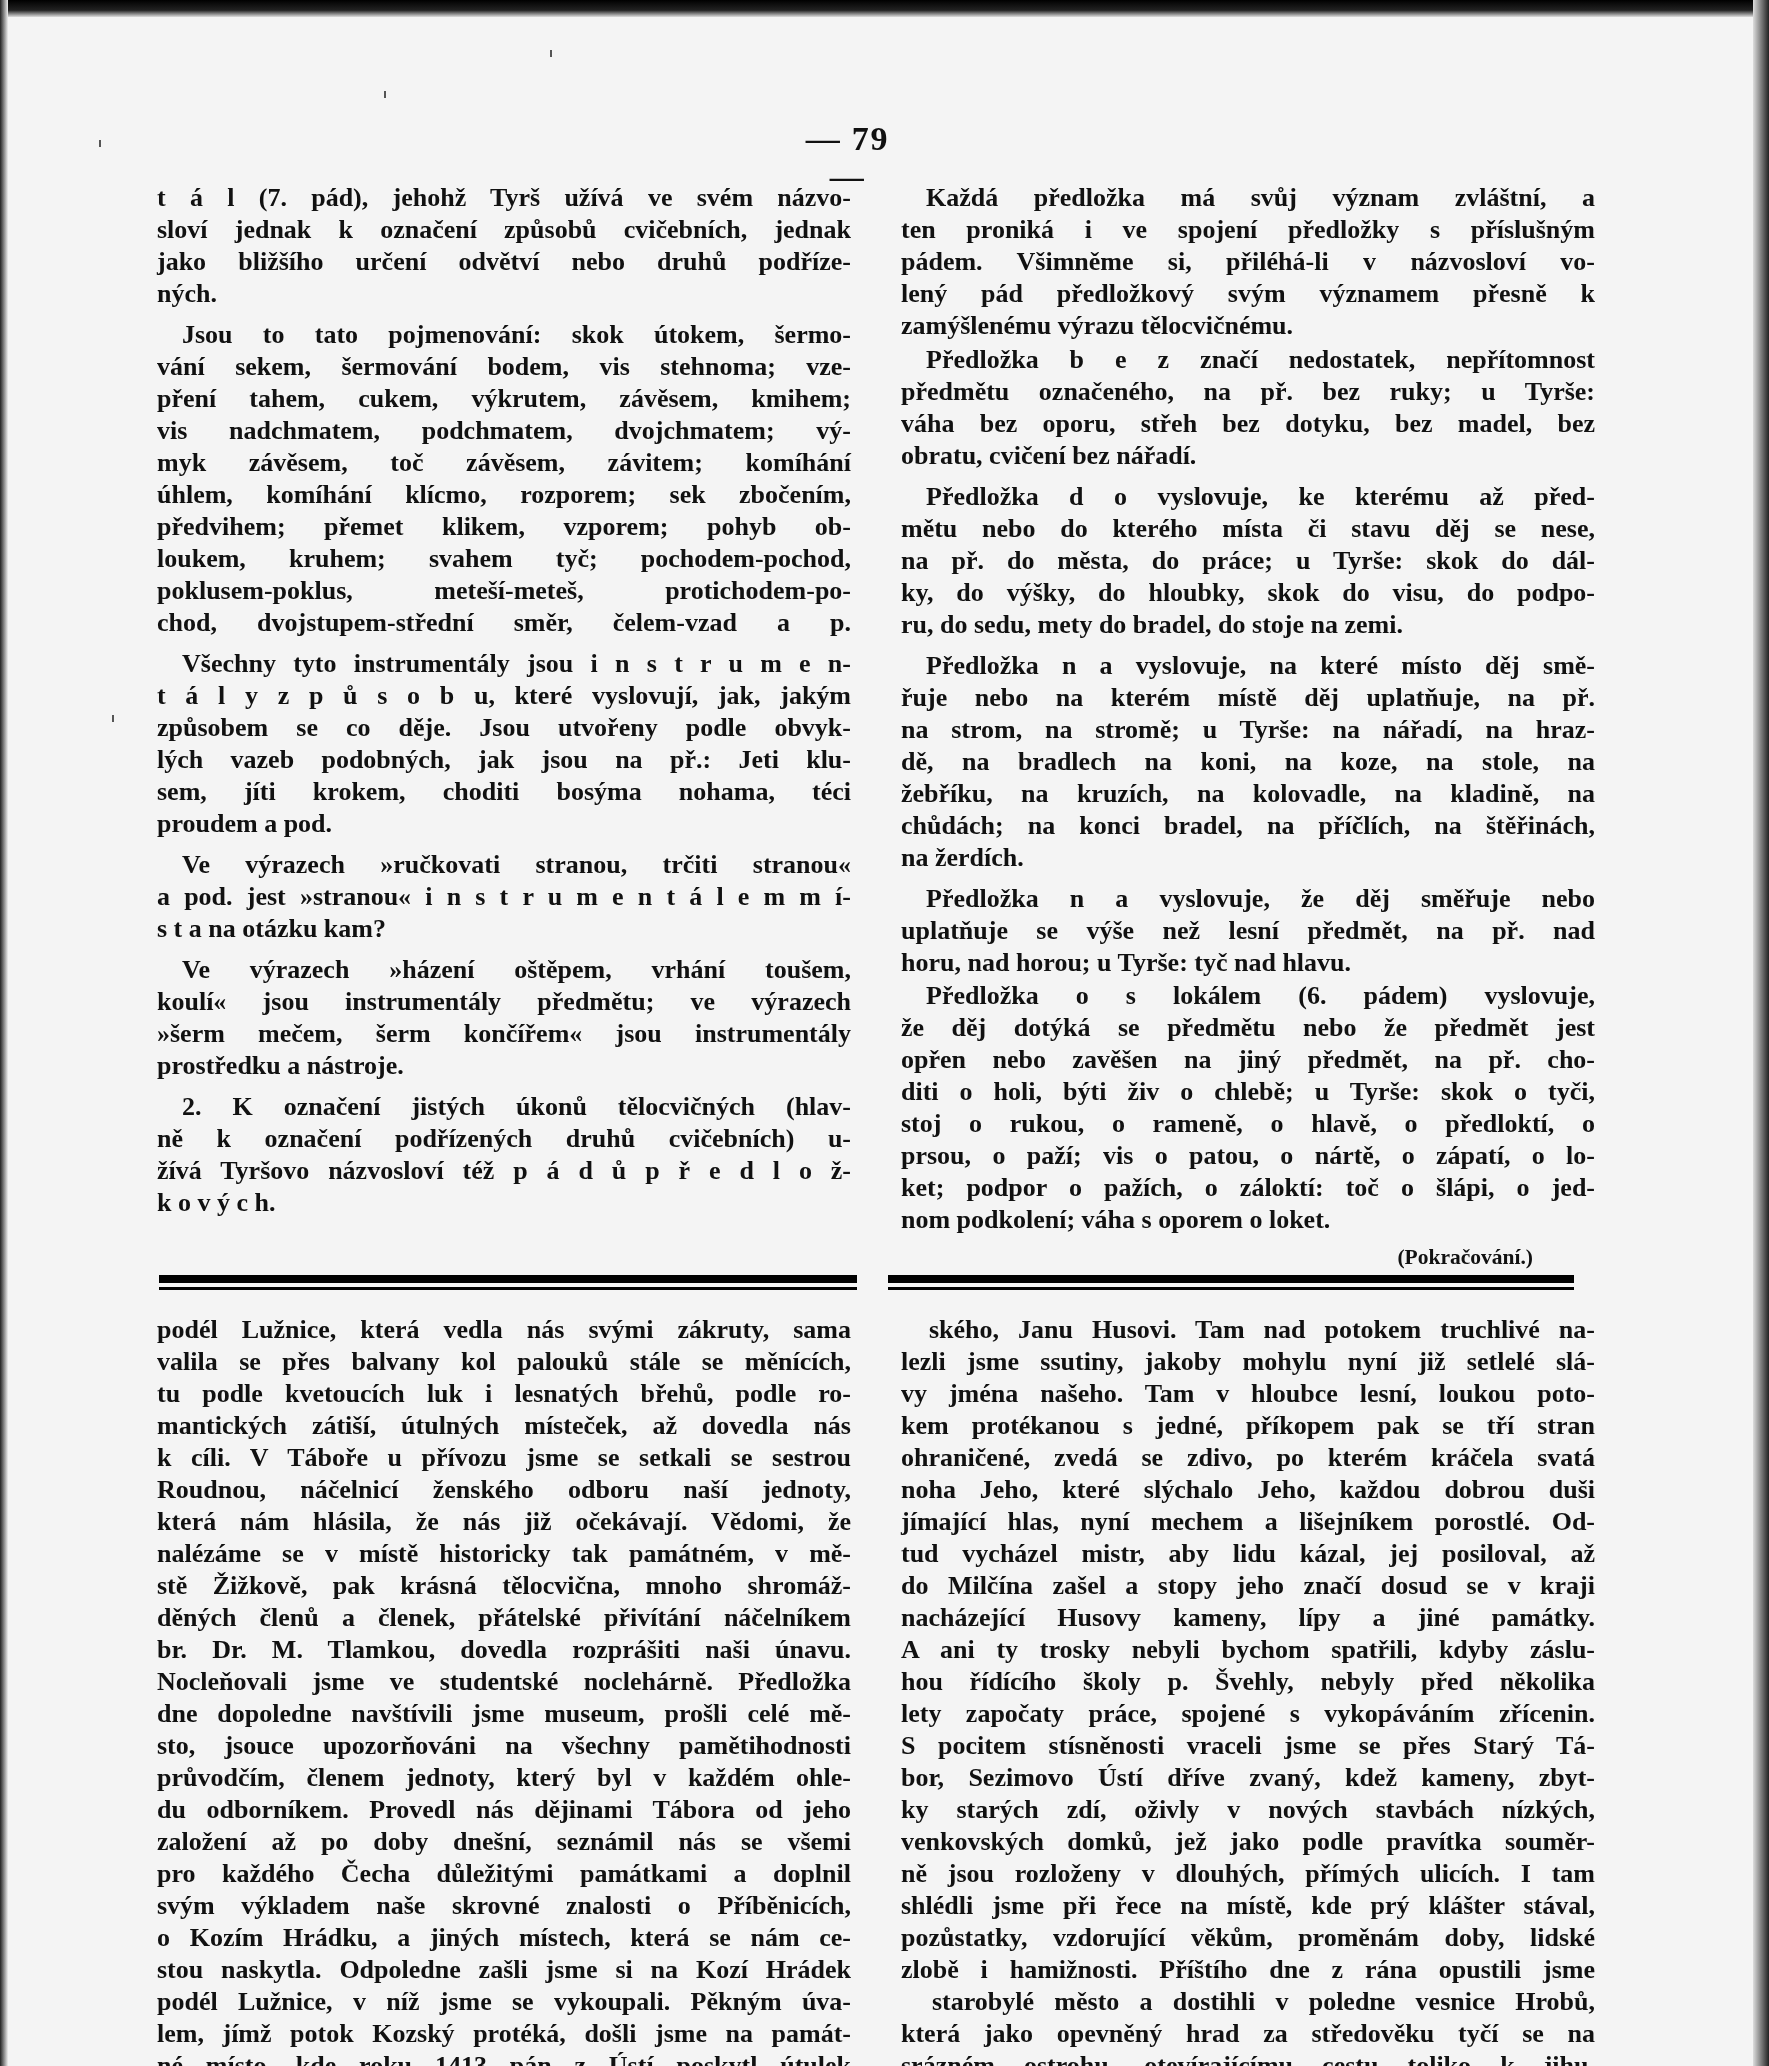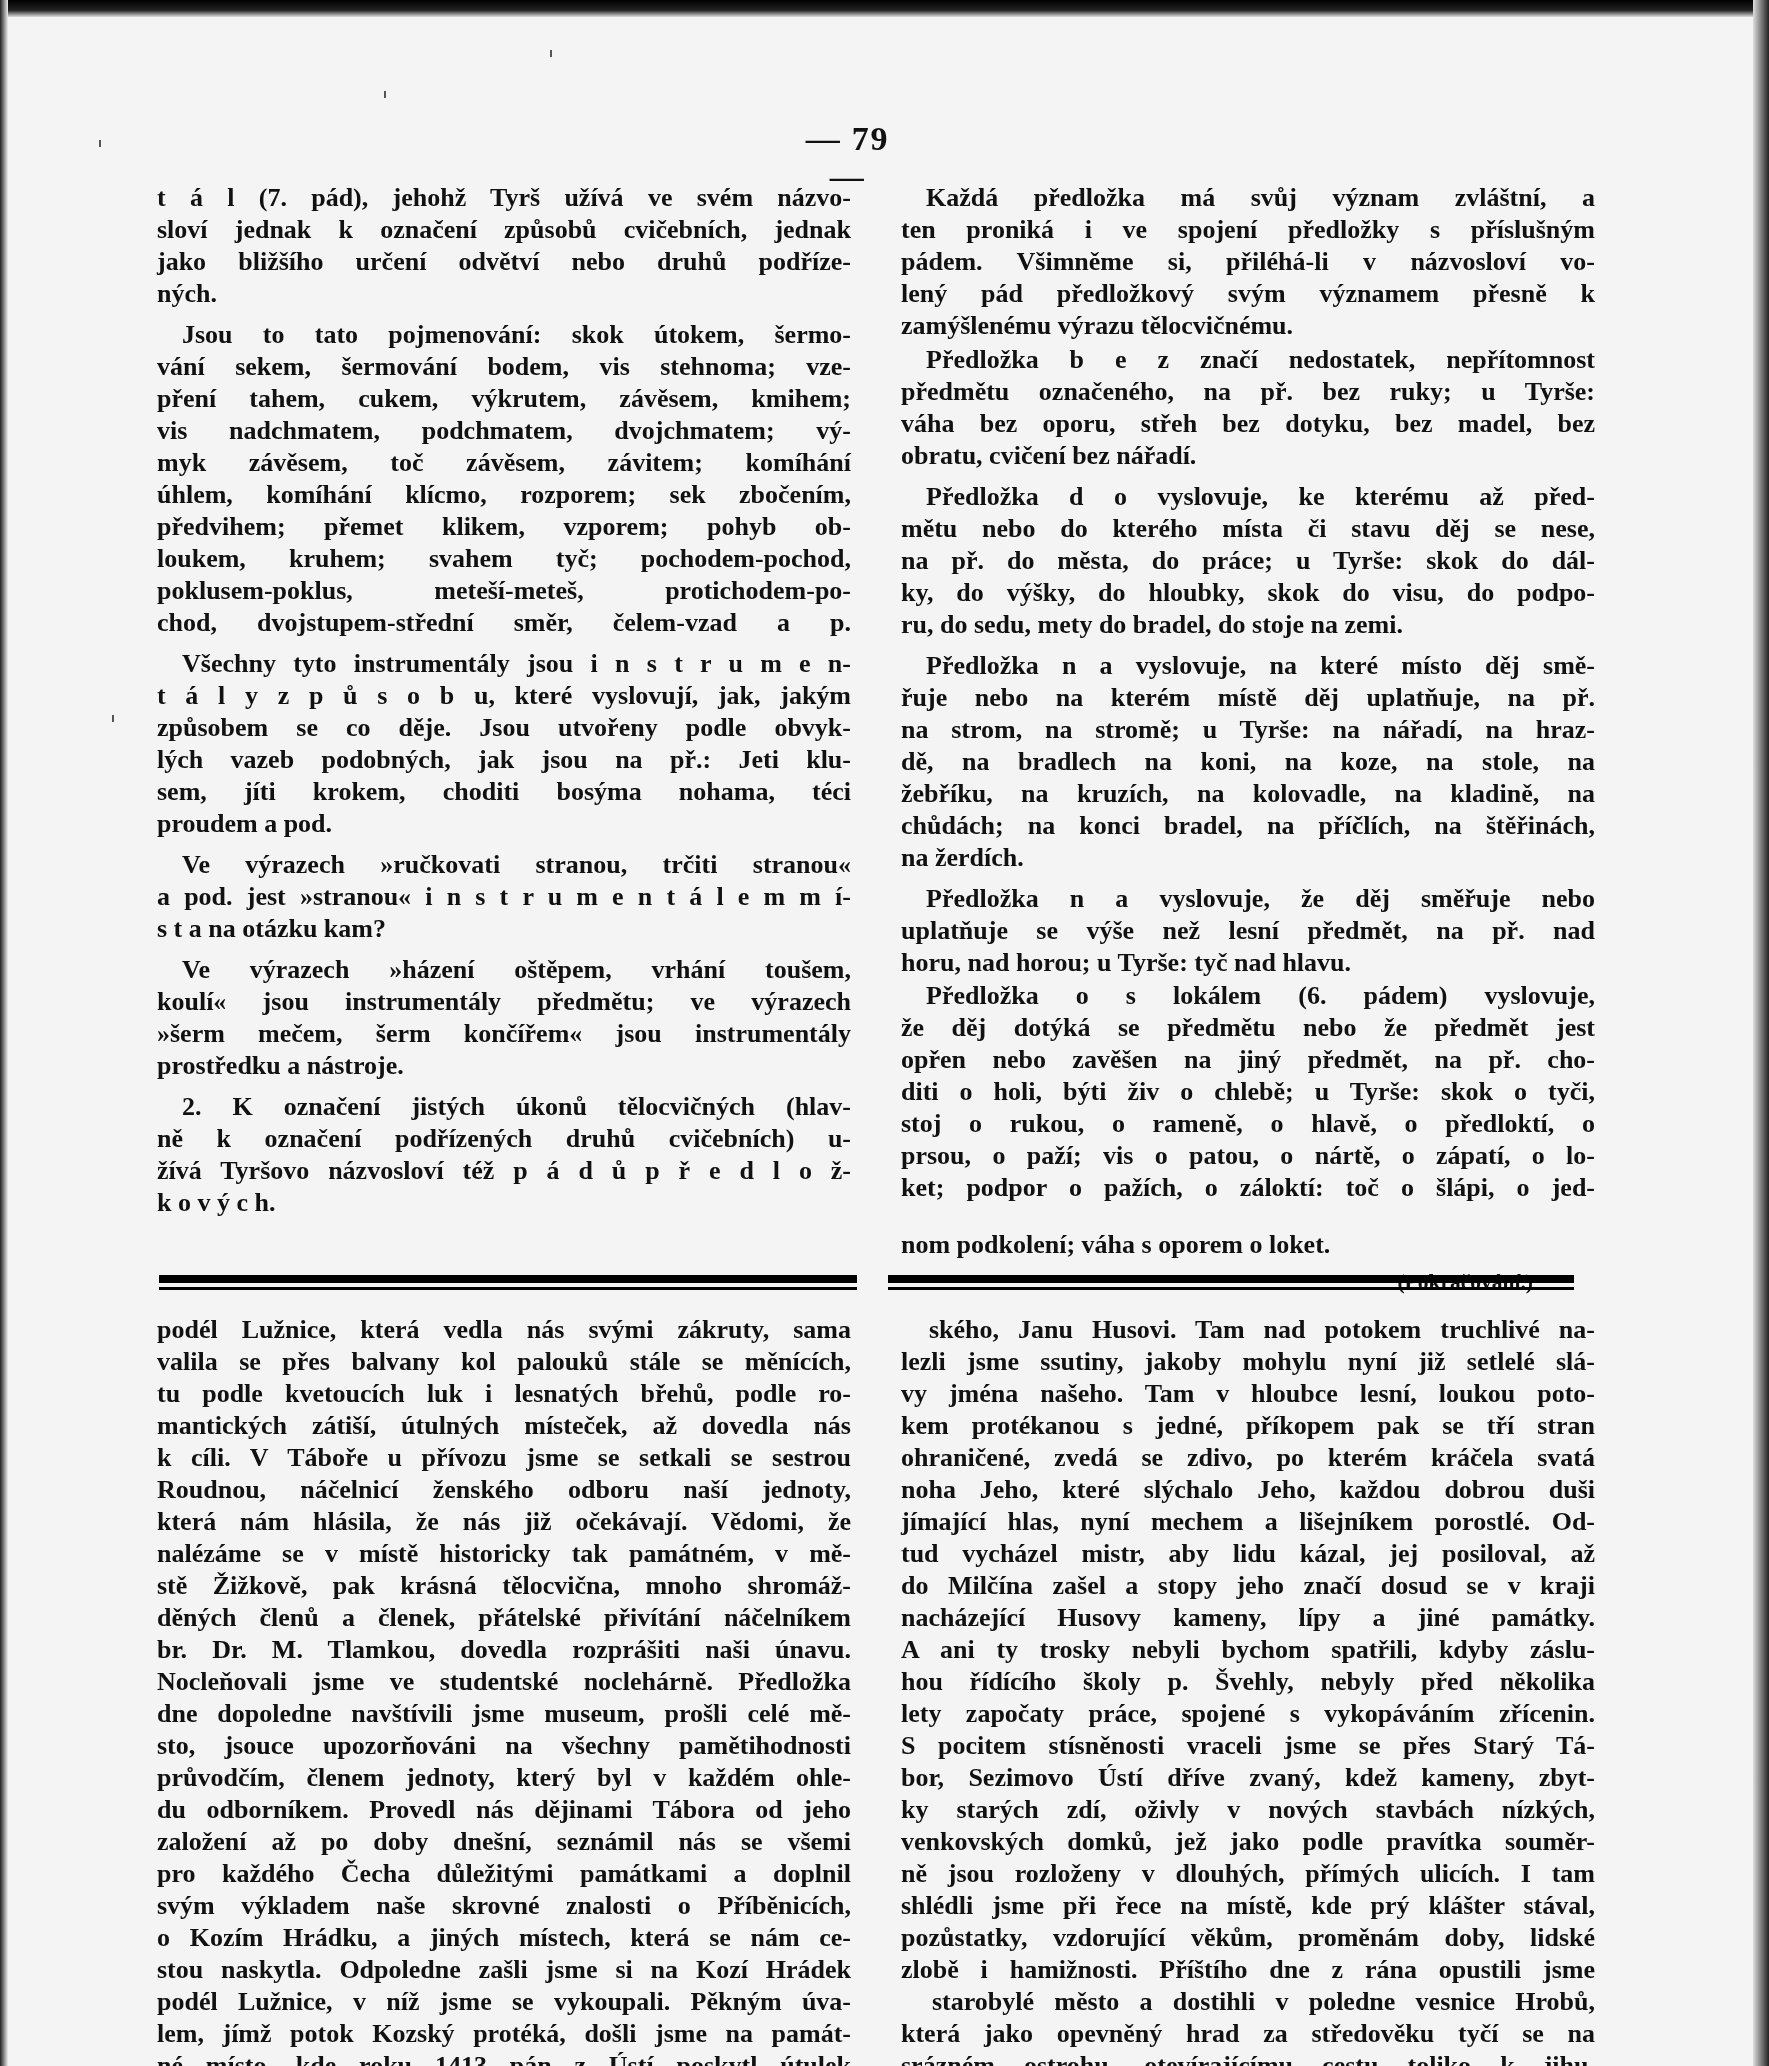--- a/index.html
+++ b/index.html
@@ -138,21 +138,21 @@
     <span class="line last" style="display: block;">horu, nad horou; u Tyrše: tyč nad hlavu.</span>
   </p>
   <p style="margin-top:-7.4px">
     <span class="line" style="padding-left: 25px; display: block;">Předložka  o  s lokálem (6. pádem) vyslovuje,</span>
     <span class="line" style="display: block;">že děj dotýká se předmětu nebo že předmět jest</span>
     <span class="line" style="display: block;">opřen nebo zavěšen na jiný předmět, na př. cho-</span>
     <span class="line" style="display: block;">diti o holi, býti živ o chlebě; u Tyrše: skok o tyči,</span>
     <span class="line" style="display: block;">stoj o rukou, o rameně, o hlavě, o předloktí, o</span>
     <span class="line" style="display: block;">prsou, o paží; vis o patou, o nártě, o zápatí, o lo-</span>
     <span class="line" style="display: block;">ket; podpor o pažích, o záloktí: toč o šlápi, o jed-</span>
-    <span class="line last" style="display: block; margin-top: 25px;">nom podkolení; váha s oporem o loket.</span>
+    <span class="line last" style="display: block;">nom podkolení; váha s oporem o loket.</span>
   </p>
   <span class="pokr">(Pokračování.)</span>
 </div>
 
 <div class="rule rule-l-thick"></div>
 <div class="rule rule-l-thin"></div>
 <div class="rule rule-r-thick"></div>
 <div class="rule rule-r-thin"></div>
 
 <div class="col col-bl">

